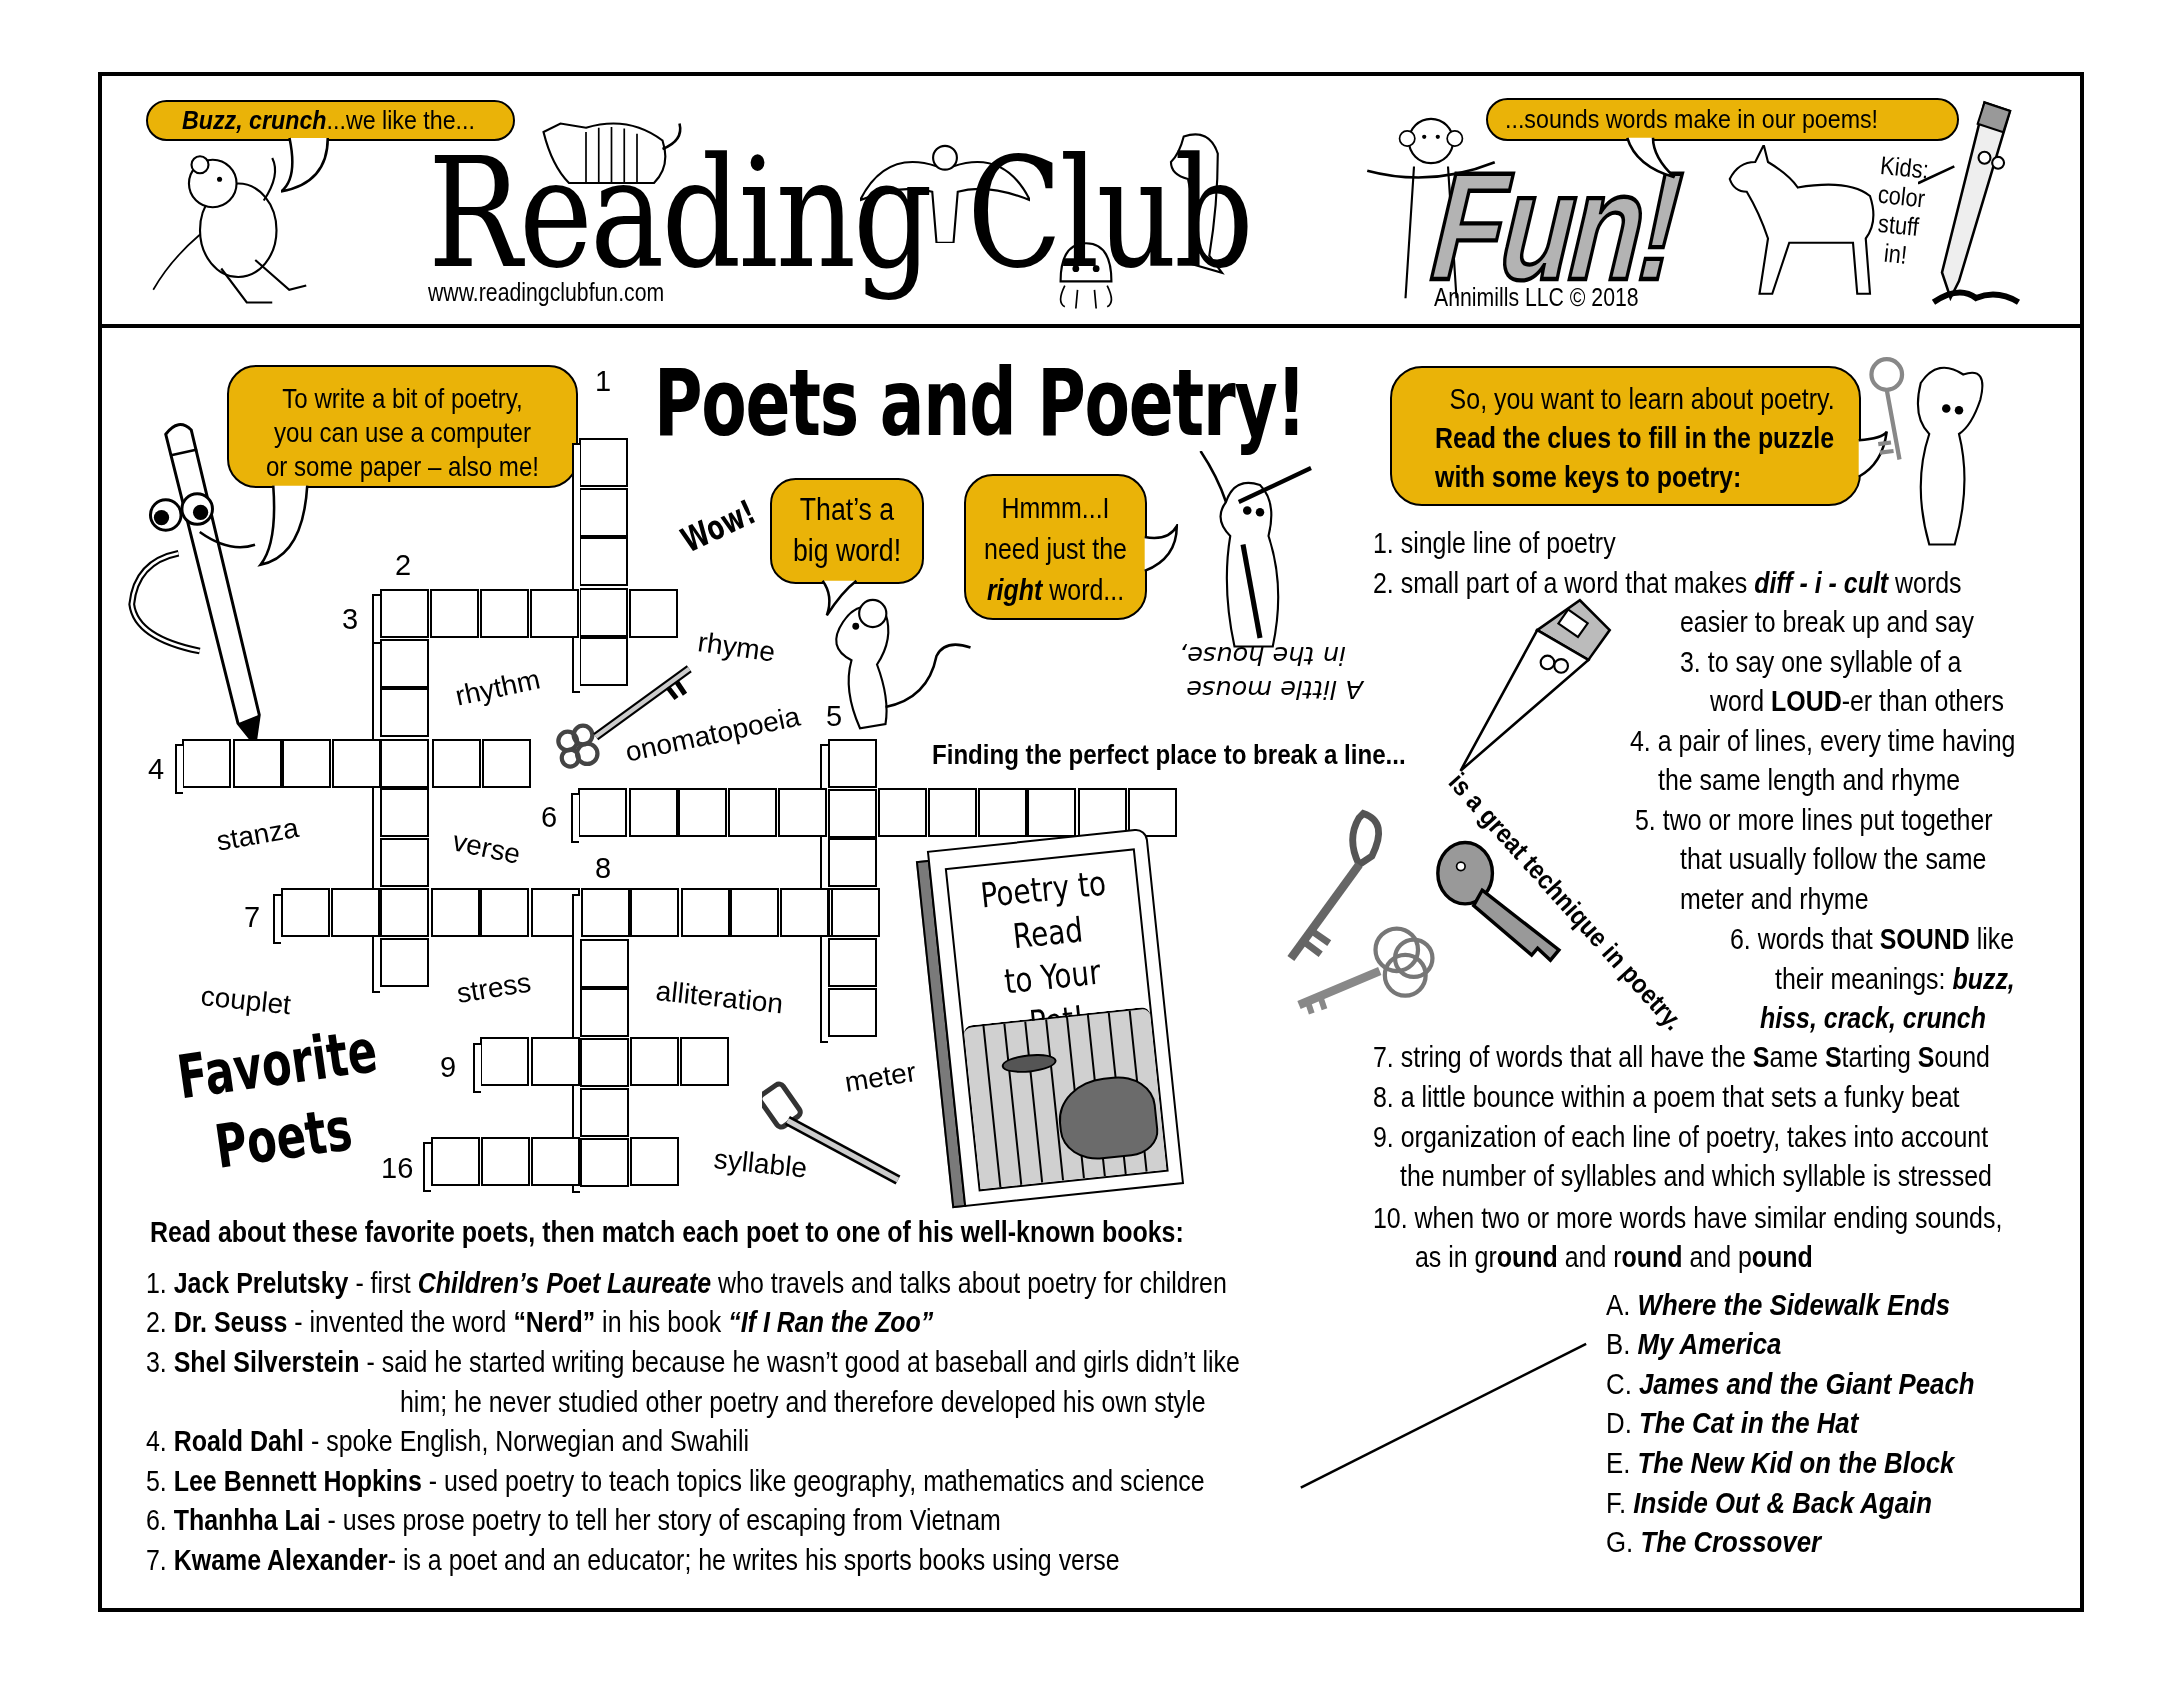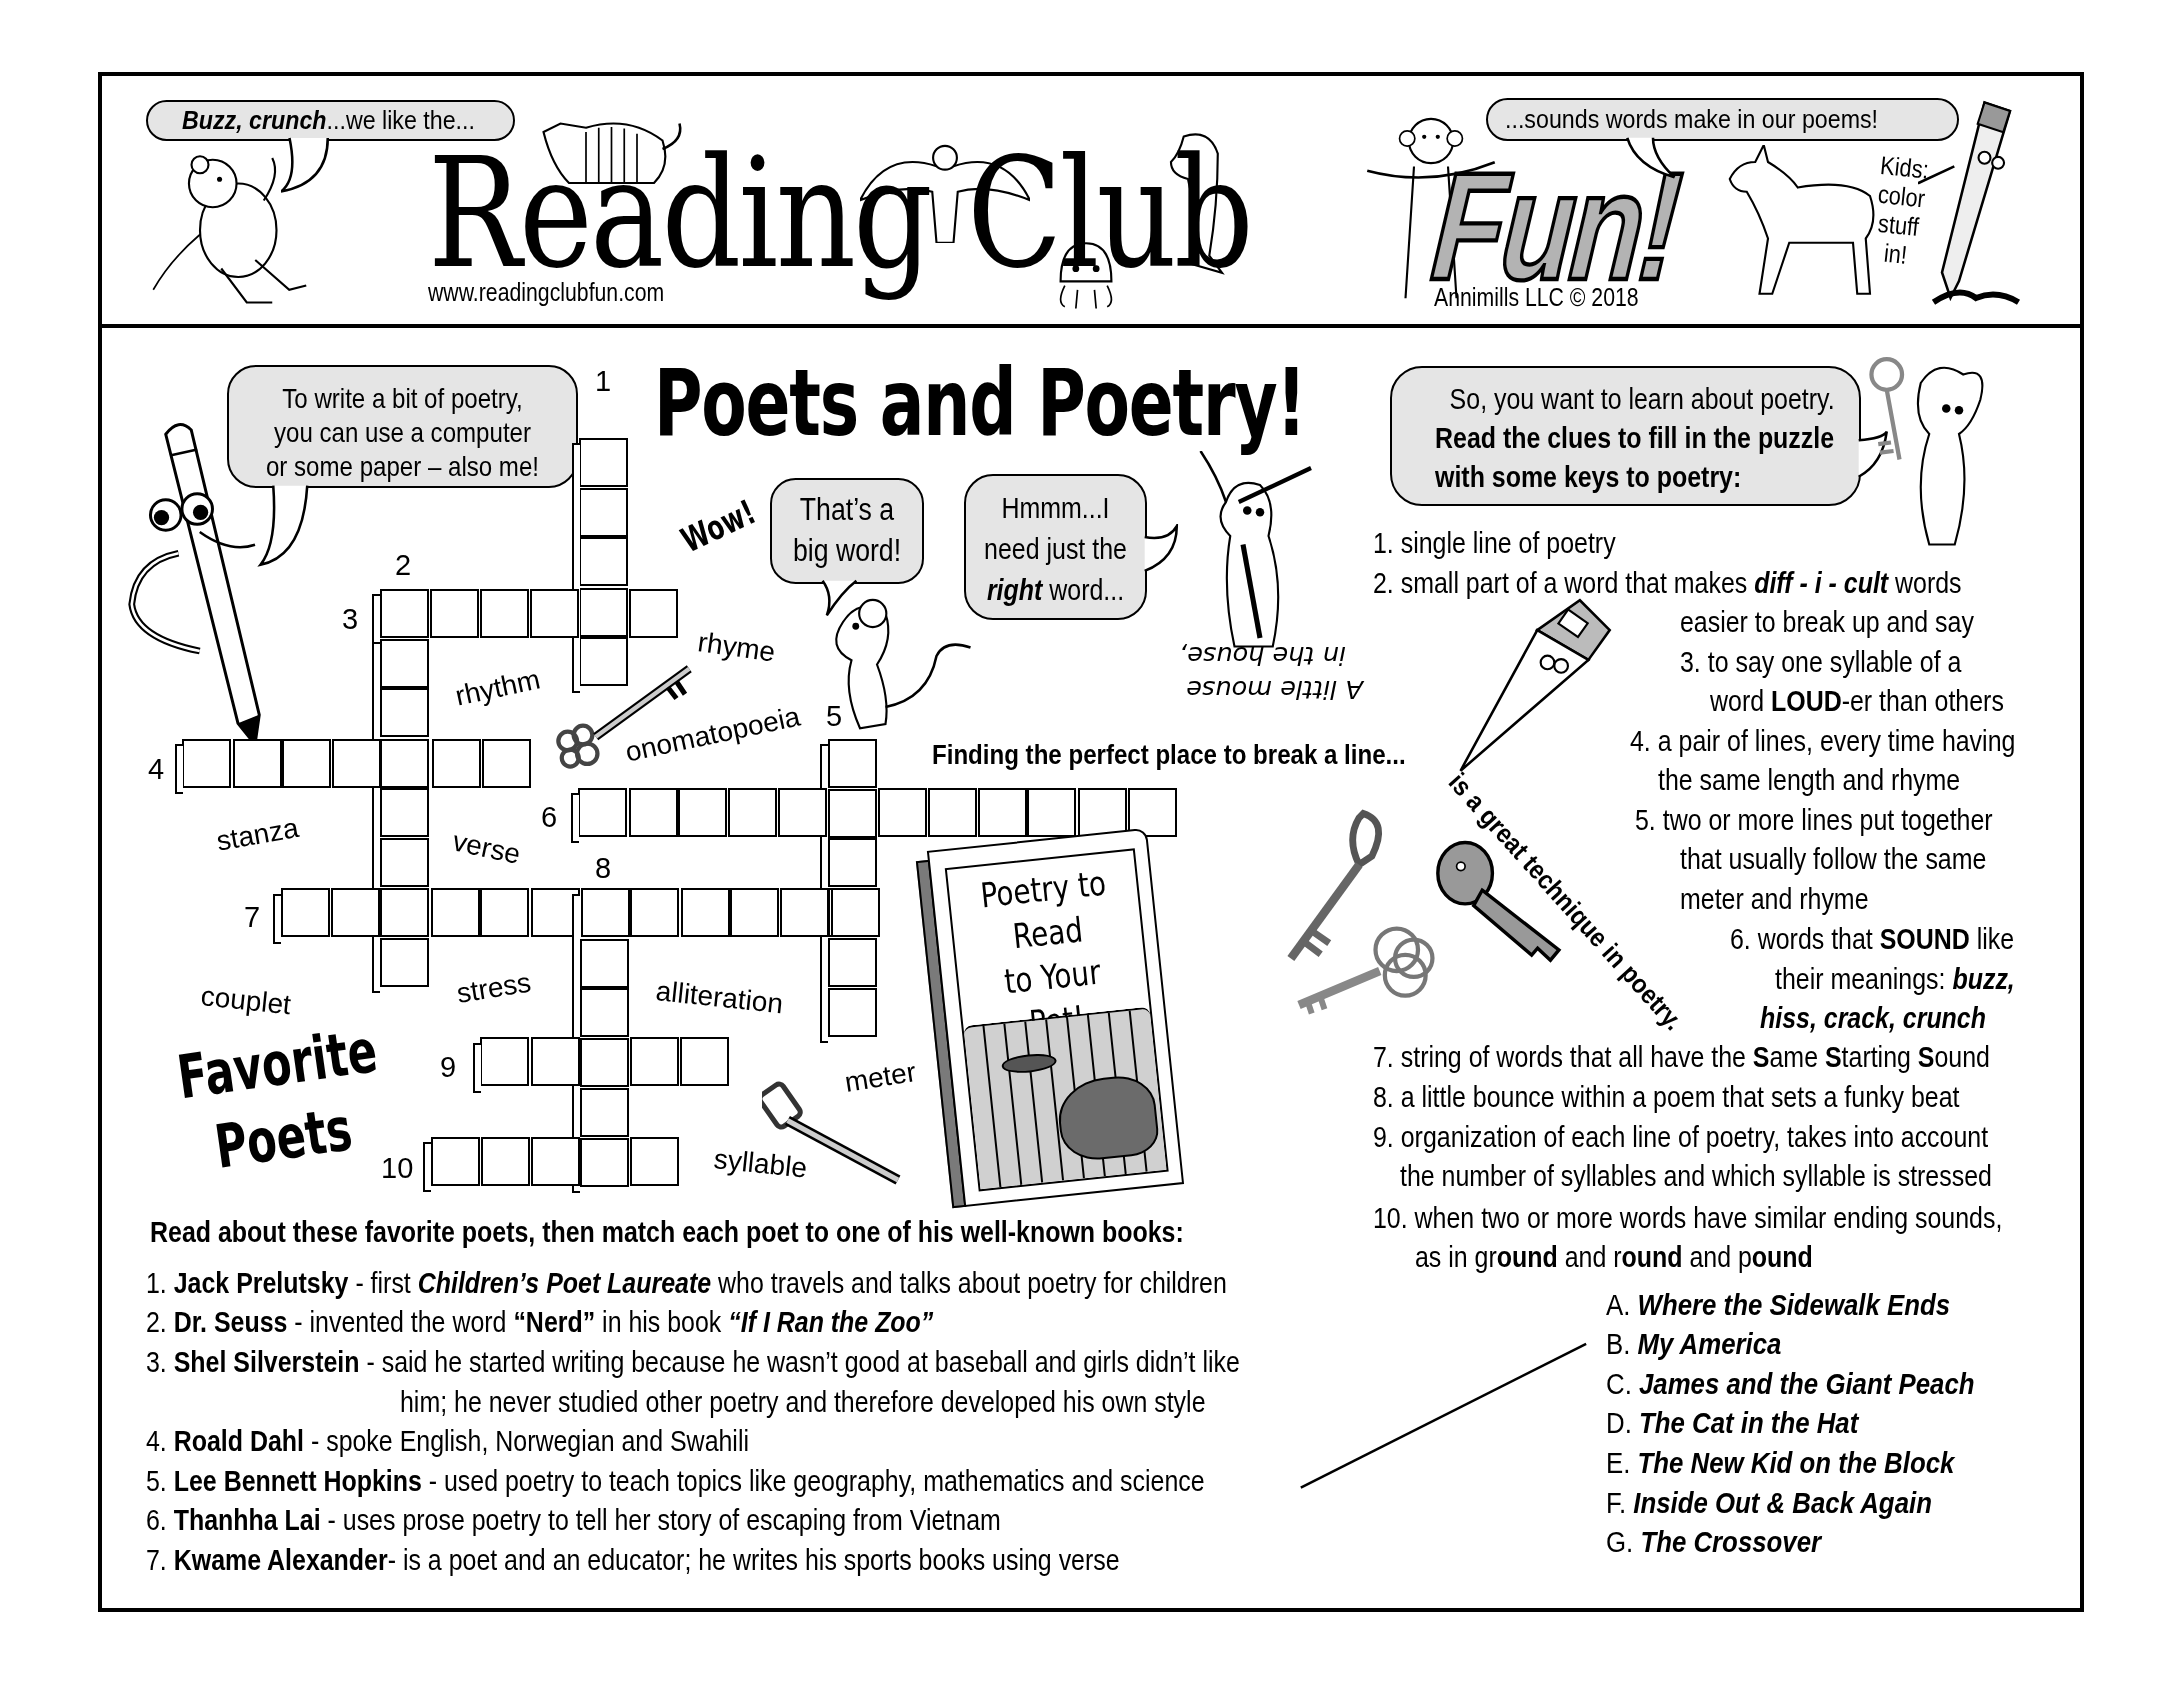--- a/index.html
+++ b/index.html
@@ -2,21 +2,21 @@
 <html style="font-size:13.6px"><head>
 <meta charset="utf-8">
 <style>
   html, body { margin: 0; padding: 0; background: #ffffff; }
   body { width: 2181px; height: 1687px; position: relative; overflow: hidden; font-family: "Liberation Sans", sans-serif; color: #000; }
   .abs { position: absolute; }
   .frame { position: absolute; left: 98px; top: 72px; width: 1986px; height: 1540px; border: 4.3px solid #000; box-sizing: border-box; }
   .divider { position: absolute; left: 98px; top: 324px; width: 1986px; height: 4.3px; background: #000; }
 
   
-  .bubble { position: absolute; border: 2.6px solid #000; background: #e5e5e5; box-sizing: border-box; border-radius: 25.6px; }
+  .bubble { position: absolute; border: 2.6px solid #000; background: #eab308; box-sizing: border-box; border-radius: 25.6px; }
   .pill { border-radius: 34px; }
   .hdr-speech { font-size: 26.4px; line-height: 36px; white-space: nowrap; text-align: center; transform: scaleX(0.88); transform-origin: left center; }
   .hdr-speech b { font-style: italic; }
   .title-reading { font-family: "DejaVu Serif", "Liberation Serif", serif; font-size: 152px; line-height: 1; letter-spacing: -3.4px; transform: scaleX(0.82); transform-origin: left top; white-space: nowrap; }
   .fun { font-family: "Liberation Sans", sans-serif; font-weight: bold; font-style: italic; font-size: 153px; line-height: 1; color: #b3b3b3; -webkit-text-stroke: 4.3px #000; letter-spacing: -5.1px; transform: scaleX(0.78) skewX(-6deg); transform-origin: left top; white-space: nowrap; }
   .small-hdr { font-size: 25px; transform: scaleX(0.85); transform-origin: left center; white-space: nowrap; }
   .kids { font-size: 25.6px; line-height: 29px; text-align: center; transform: rotate(6deg) scaleX(0.85); }
   .clue { position: absolute; font-size: 29px; line-height: 34px; white-space: nowrap; transform: scaleX(0.86); transform-origin: left center; }
   .clue b, .clue i { }
   .poet { position: absolute; font-size: 29px; line-height: 34px; white-space: nowrap; transform: scaleX(0.86); transform-origin: left center; }
@@ -367,21 +367,21 @@
   </div>
 <div class="num" style="left:595px; top:365px;">1</div>
 <div class="num" style="left:395px; top:549px;">2</div>
 <div class="num" style="left:342px; top:603px;">3</div>
 <div class="num" style="left:148px; top:753px;">4</div>
 <div class="num" style="left:826px; top:700px;">5</div>
 <div class="num" style="left:541px; top:801px;">6</div>
 <div class="num" style="left:244px; top:901px;">7</div>
 <div class="num" style="left:595px; top:852px;">8</div>
 <div class="num" style="left:440px; top:1051px;">9</div>
-<div class="num" style="left:381px; top:1152px;">10</div>
+<div class="num" style="left:381px; top:1152px;">16</div>
 
 <div class="bank" style="left:698px; top:626px; transform: rotate(8deg);">rhyme</div>
 <div class="bank" style="left:456px; top:681px; transform: rotate(-12deg);">rhythm</div>
 <div class="bank" style="left:626px; top:737px; transform: rotate(-12deg);">onomatopoeia</div>
 <div class="bank" style="left:217px; top:826px; transform: rotate(-10deg);">stanza</div>
 <div class="bank" style="left:453px; top:825px; transform: rotate(12deg);">verse</div>
 <div class="bank" style="left:201px; top:980px; transform: rotate(6deg);">couplet</div>
 <div class="bank" style="left:457px; top:978px; transform: rotate(-9deg);">stress</div>
 <div class="bank" style="left:656px; top:975px; transform: rotate(6deg);">alliteration</div>
 <div class="bank" style="left:845px; top:1067px; transform: rotate(-9deg);">meter</div>

